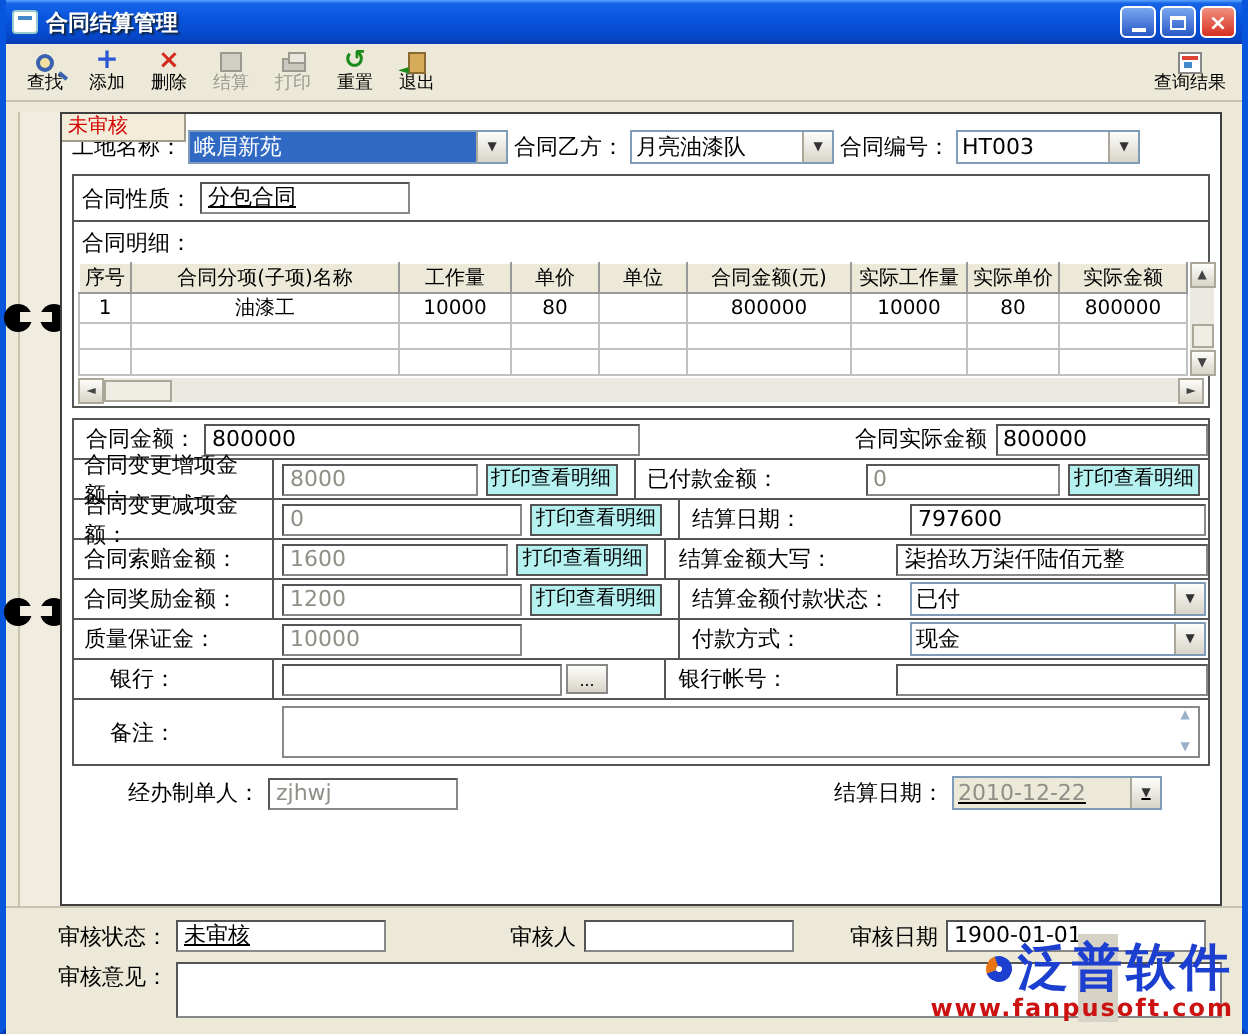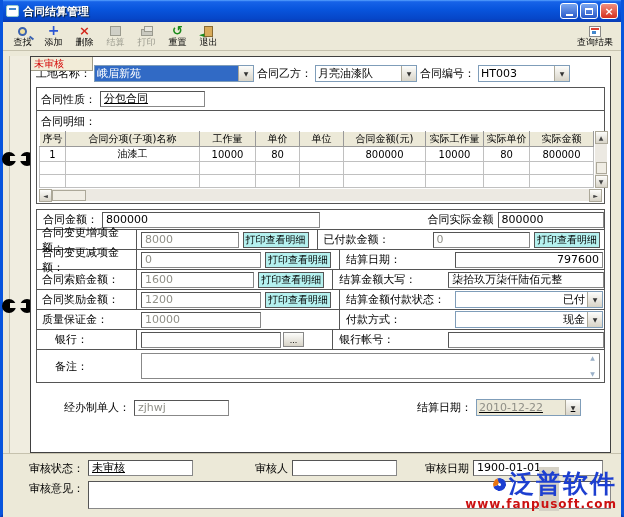--- a/index.html
+++ b/index.html
@@ -103,38 +103,38 @@
     padding:0 2px;margin:0 4px;cursor:pointer;white-space:nowrap;font-family:inherit;}
   .btn-slot{width:78px;flex:0 0 78px;display:flex;}
   .browse{width:22px;height:15px;background:linear-gradient(180deg,#fdfdfb,#d8d4c8);border:1px solid #888;
     font-size:9px;line-height:12px;cursor:pointer;margin-left:2px;}
   .remark-row{height:32px;}
   .ta{flex:1;height:26px;border:1px solid #888;display:flex;margin:0 4px;}
   .ta .ta-body{flex:1;}
   .ta .ta-scroll{width:13px;display:flex;flex-direction:column;justify-content:space-between;align-items:center;padding:1px 0;}
   .ta .ta-scroll span{font-size:6px;color:#9ab0c8;line-height:6px;}
 
-  .op-row{display:flex;align-items:center;margin-top:16px;}
+  .op-row{display:flex;align-items:center;margin-top:5px;}
 
   
   .review{flex:0 0 64px;background:#ece9d8;position:relative;padding:5px 10px 0 26px;border-top:1px solid #c6c2ae;}
   .rrow1{display:flex;align-items:center;height:18px;}
   .rrow2{display:flex;align-items:flex-start;margin-top:4px;}
   .review .inp{background:#fff;}
   .op-inp{width:530px;height:28px;}
 
   .logo{position:absolute;right:4px;bottom:6px;text-align:right;z-index:5;margin-left:35px;}
   .logo-gray{position:absolute;right:58px;top:-4px;width:20px;height:44px;background:#d6d2c6;z-index:-1;}
   .brand-line{display:flex;align-items:center;justify-content:flex-end;gap:3px;}
   .logo-circle{width:13px;height:13px;border-radius:50%;border:5px solid #1d3fd0;border-left-color:#e87511;transform:rotate(25deg);}
   .brand{font-size:25px;font-weight:bold;color:#1d3fd0;letter-spacing:2px;line-height:26px;}
   .url{color:#cc1111;font-weight:bold;font-size:12px;letter-spacing:1px;margin-top:0;}
 
   .w160{width:160px;}.w105{width:105px;text-decoration:underline;}.w102{width:102px;}.w92{width:92px;}
-  .w120{width:120px;}.w148{width:148px;text-align:right;}.w165{width:165px;}.w225{width:225px;}.w110{width:110px;}.w95{width:95px;}.w130{width:130px;}
+  .w120{width:120px;}.w148{width:148px;}.w165{width:165px;}.w225{width:225px;}.w110{width:110px;}.w95{width:95px;}.w130{width:130px;}
   .ml{margin-left:4px;}
 </style>
 </head>
 <body>
 
 <div class="window">
 
   <div class="titlebar">
     <span class="app-icon"></span>
     <span class="title-text">合同结算管理</span>

